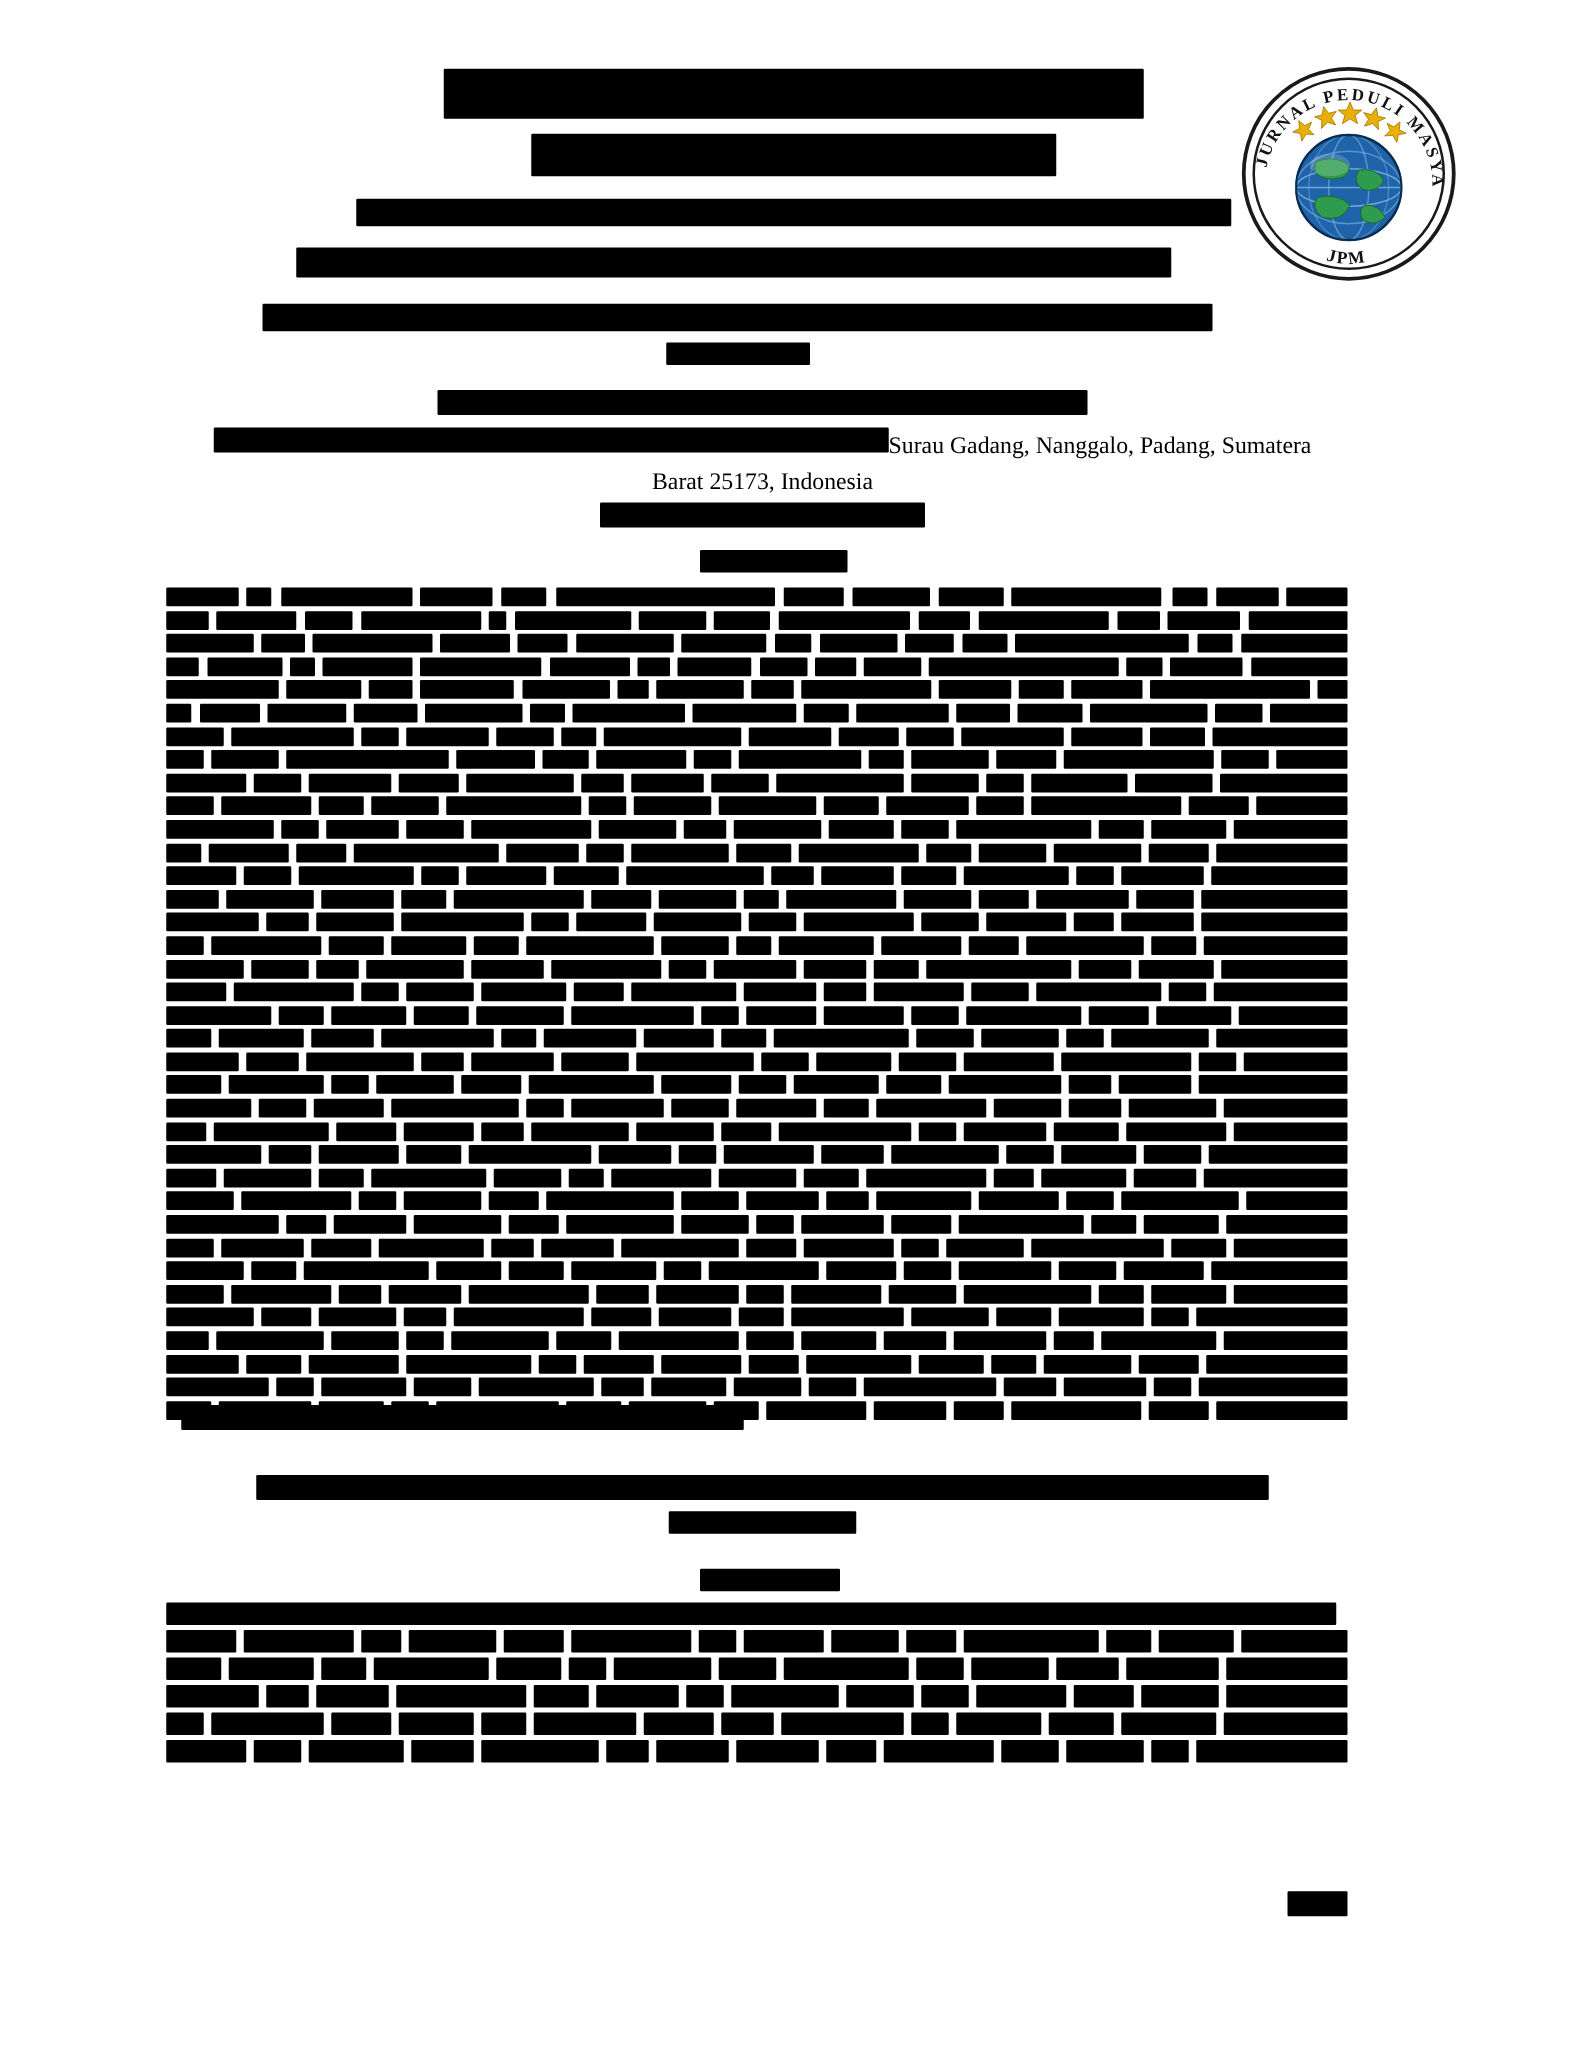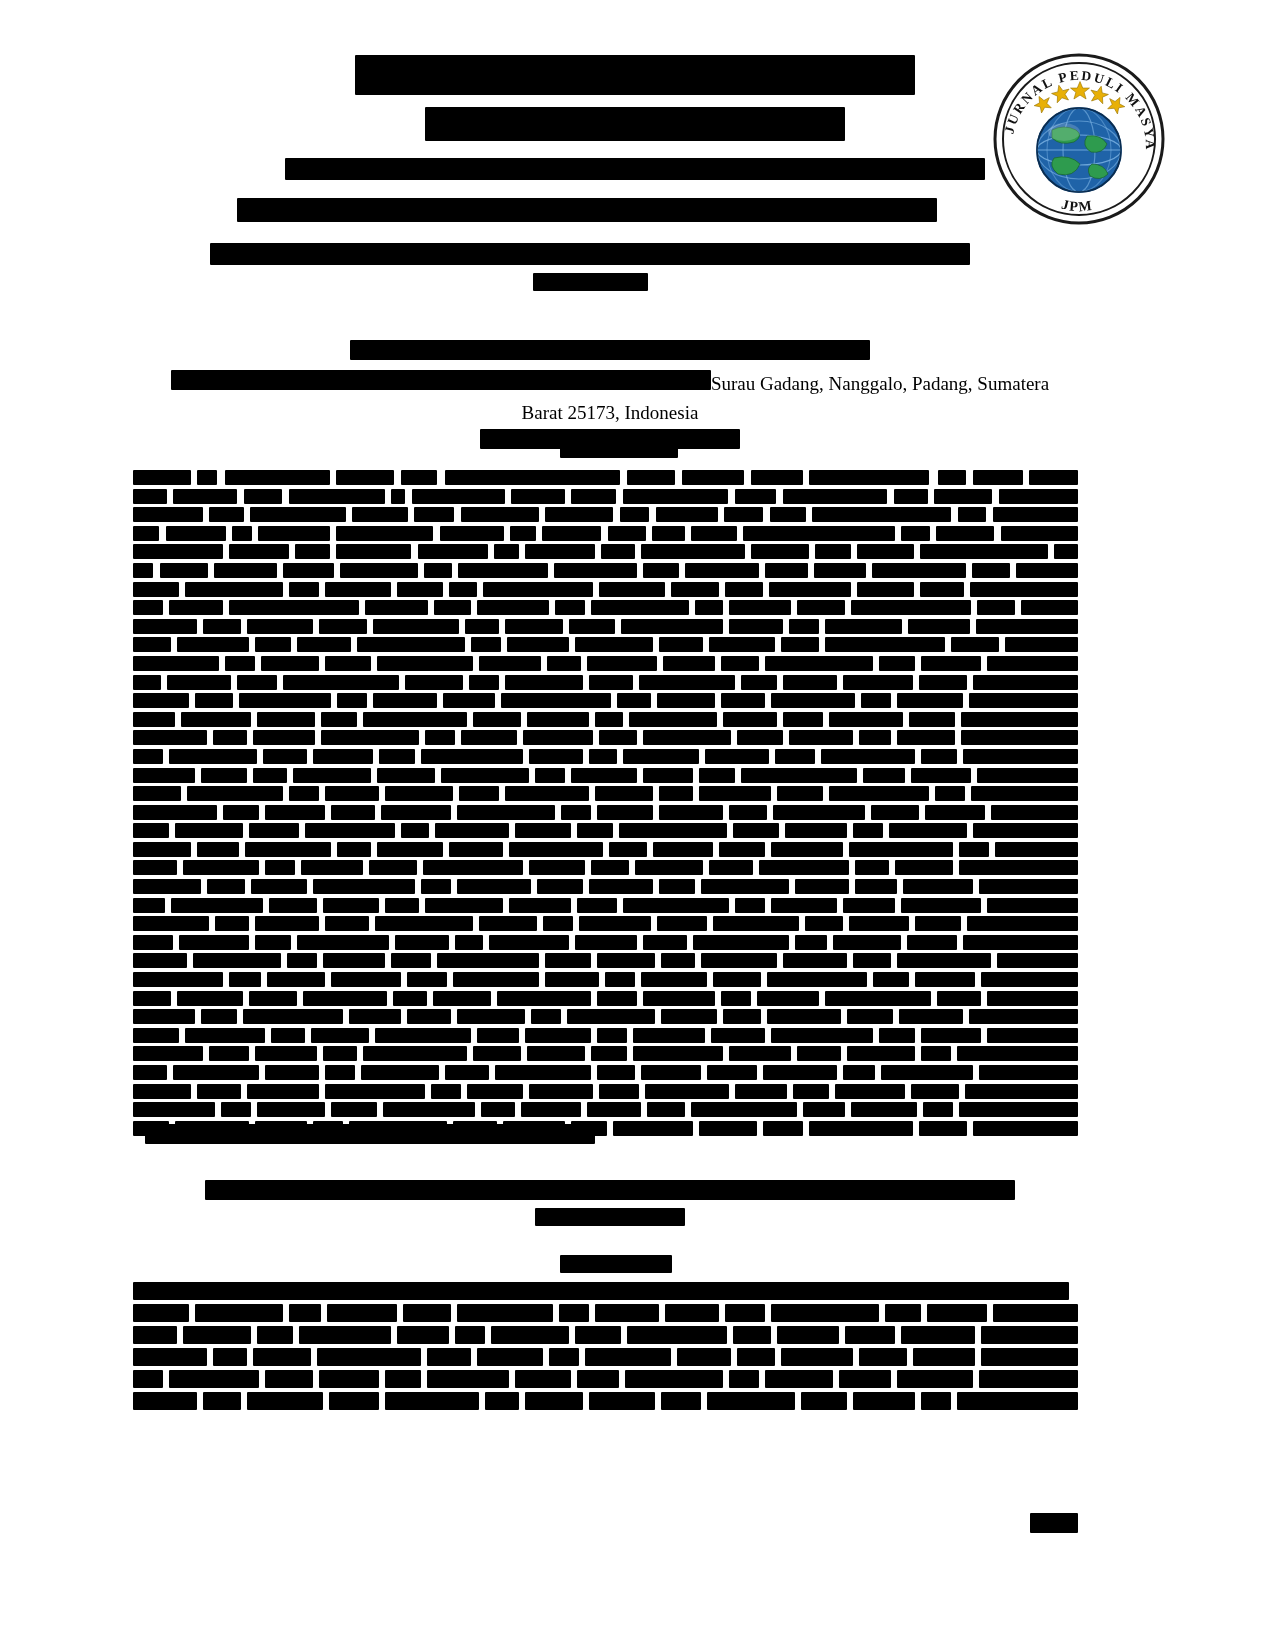--- a/index.html
+++ b/index.html
@@ -82,21 +82,21 @@
   .authors {
     position: absolute;
     left: 205px;
     top: 243px;
     width: 770px;
     text-align: center;
   }
   .affil {
     position: absolute;
     left: 170px;
-    top: 340px;
+    top: 312px;
     width: 880px;
     text-align: center;
     font-size: 18px;
     line-height: 1.5;
   }
   .affil .visible {
     font-size: 19px;
   }
 
   

